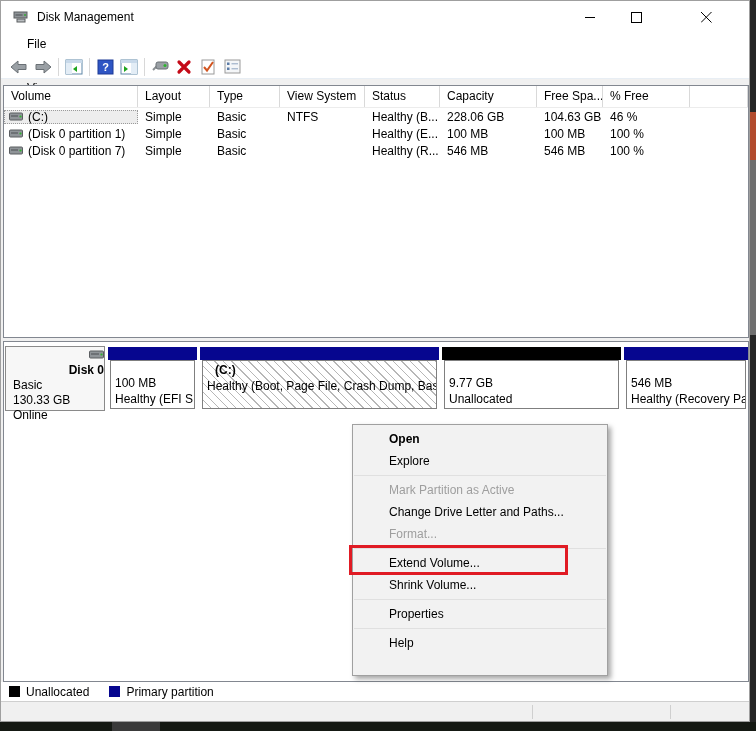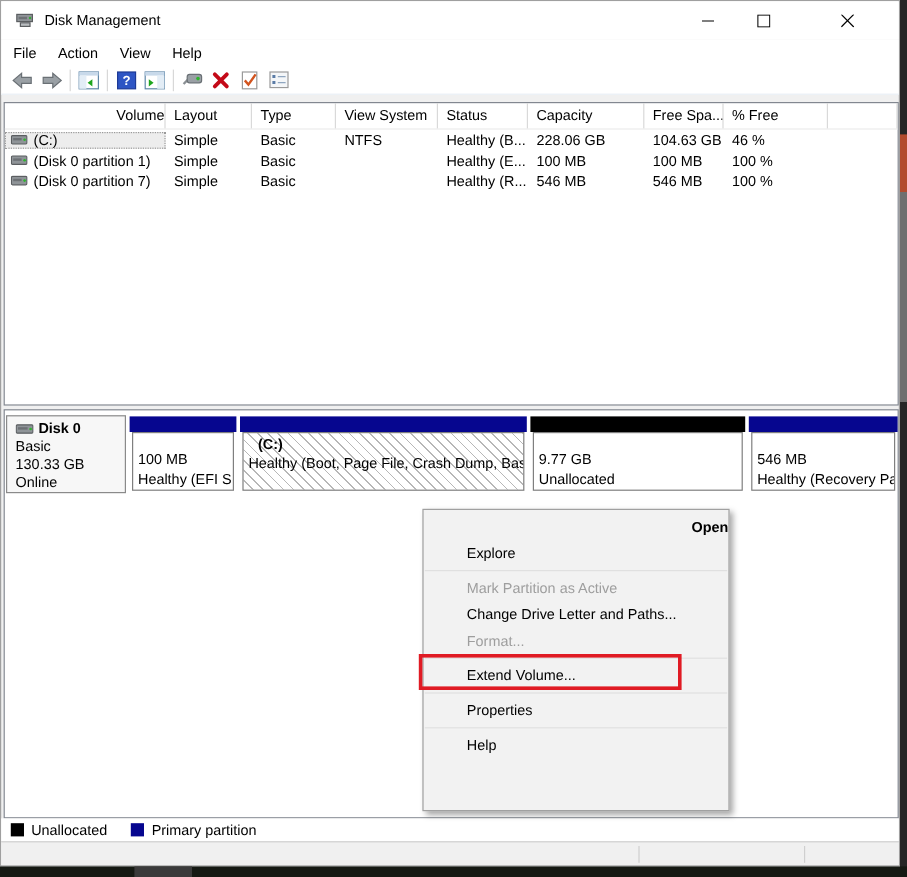--- a/index.html
+++ b/index.html
@@ -15,61 +15,61 @@
 
   
   .window { position:absolute; left:0; top:0; width:750px; height:722px; background:#f0f0f0; border:1px solid #9f9f9f; }
 
   .titlebar { position:absolute; left:0; top:0; width:748px; height:32px; background:#ffffff; }
   .title-icon { position:absolute; left:12px; top:9px; }
   .title-text { position:absolute; left:36px; top:0; line-height:32px; font-size:12px; color:#000; }
   .win-btn { position:absolute; top:0; width:46px; height:32px; display:flex; align-items:center; justify-content:center; background:transparent; }
   .win-btn.min { left:566px; } .win-btn.max { left:612px; } .win-btn.close { left:682px; }
 
-  .menubar { position:absolute; left:0; top:32px; width:748px; height:22px; background:#ffffff; font-size:12px; padding-left:1px; display:flex; }
+  .menubar { position:absolute; left:0; top:32px; width:748px; height:22px; background:#ffffff; font-size:12px; padding-left:17px; display:flex;flex-direction:column; }
   .menu-item { padding:0 9px; line-height:22px; color:#000; cursor:default; }
 
   .toolbar { position:absolute; left:0; top:54px; width:748px; height:24px; background:#ffffff; border-bottom:1px solid #e8eef4; display:flex; align-items:center; padding-left:6px; }
   .tb-icon { width:24px; height:20px; display:flex; align-items:center; justify-content:center; }
   .tb-sep { width:1px; height:18px; background:#d8d8d8; margin:0 3px; }
 
   
   .list-pane { position:absolute; left:2px; top:84px; width:746px; height:253px; background:#ffffff; border:1px solid #828790; }
   .lv-header { display:flex; height:22px; border-bottom:1px solid #ececec; font-size:12px; }
   .lv-hcell { border-right:1px solid #d9d9d9; line-height:21px; padding-left:7px; white-space:nowrap; overflow:hidden; }
   .lv-row { display:flex; height:17px; align-items:center; font-size:12px; }
   .lv-cell { white-space:nowrap; overflow:hidden; padding-left:7px; }
-  .c0 { width:134px;text-align:right; } .c1 { width:72px; } .c2 { width:70px; } .c3 { width:85px; }
+  .c0 { width:134px; } .c1 { width:72px; } .c2 { width:70px; } .c3 { width:85px; }
   .c4 { width:75px; } .c5 { width:97px; } .c6 { width:66px; } .c7 { width:87px; } .c8 { flex:1; }
   .vol-cell { display:flex; align-items:center; gap:5px; padding-left:5px; }
   .vol-cell.sel { background:#ededed; outline:1px dotted #9a9a9a; outline-offset:-1px; }
 
   
   .graph-pane { position:absolute; left:2px; top:340px; width:746px; height:341px; background:#ffffff; border:1px solid #828790; }
   .disk-header { position:absolute; left:1px; top:4px; width:100px; height:65px; background:#f7f7f7; border:1px solid #8a8a8a; padding:3px 0 0 7px; font-size:12px; line-height:15px; }
-  .disk-header .dh-title { display:flex; align-items:center; gap:4px; font-weight:bold; }
+  .disk-header .dh-title { display:flex; align-items:flex-end; gap:4px; font-weight:bold;flex-direction:column; }
   .part { position:absolute; top:5px; height:63px; }
   .part .bar { height:13px; width:100%; }
   .part .pbox { height:49px; margin:0 2px; border:1px solid #7f7f7f; background:#ffffff; overflow:hidden; font-size:12px; line-height:16px; padding:1px 0 0 4px; white-space:nowrap; }
   .part .pbox.hatched { background:repeating-linear-gradient(45deg,#ffffff 0px,#ffffff 5px,#b7b7b7 5px,#b7b7b7 6px); }
   .ptitle { font-weight:bold; padding-left:8px; }
   .two-line { margin-top:13px; }
   .p1 { left:104px; width:89px; } .p2 { left:196px; width:239px; } .p3 { left:438px; width:179px; } .p4 { left:620px; width:124px; }
 
   
   .legendbar { position:absolute; left:0; top:681px; width:748px; height:19px; background:#ffffff; display:flex; align-items:center; padding-left:8px; font-size:12px; gap:6px; }
   .swatch { width:11px; height:11px; display:inline-block; }
   .legend-label { margin-right:14px; }
   .statusbar { position:absolute; left:0; top:700px; width:748px; height:20px; background:#f0f0f0; border-top:1px solid #cfcfcf; }
   .sb-div { position:absolute; top:3px; width:1px; height:14px; background:#cfcfcf; }
 
   
   .context-menu { position:absolute; left:352px; top:424px; width:256px; height:252px; background:#f2f2f2; border:1px solid #a0a0a0; box-shadow:3px 3px 5px rgba(0,0,0,0.35); padding-top:3px; font-size:12px; z-index:10; }
   .cm-item { height:22px; line-height:22px; padding-left:36px; color:#000; white-space:nowrap; cursor:default; }
-  .cm-item.bold { font-weight:bold;text-align:right; }
+  .cm-item.bold { font-weight:bold; }
   .cm-item.disabled { color:#9e9e9e; }
   .cm-item.hovered { background:#e1e1e1; }
   .cm-sep { height:1px; background:#e0e0e0; margin:3px 1px; }
 
   
   .annotation { position:absolute; left:349px; top:545px; width:219px; height:30px; border:3px solid #e01b24; z-index:11; pointer-events:none; }
 </style>
 </head>
 <body>
 
@@ -309,20 +309,21 @@
 
   <div class="context-menu">
     <div class="cm-item bold">Open</div>
     <div class="cm-item">Explore</div>
     <div class="cm-sep"></div>
     <div class="cm-item disabled">Mark Partition as Active</div>
     <div class="cm-item">Change Drive Letter and Paths...</div>
     <div class="cm-item disabled">Format...</div>
     <div class="cm-sep"></div>
     <div class="cm-item">Extend Volume...</div>
+    <div class="cm-item">Shrink Volume...</div>
     <div class="cm-sep"></div>
     <div class="cm-item">Properties</div>
     <div class="cm-sep"></div>
     <div class="cm-item">Help</div>
   </div>
 
   <div class="annotation"></div>
 
   <div class="right-strip">
     <div class="seg-orange"></div>

